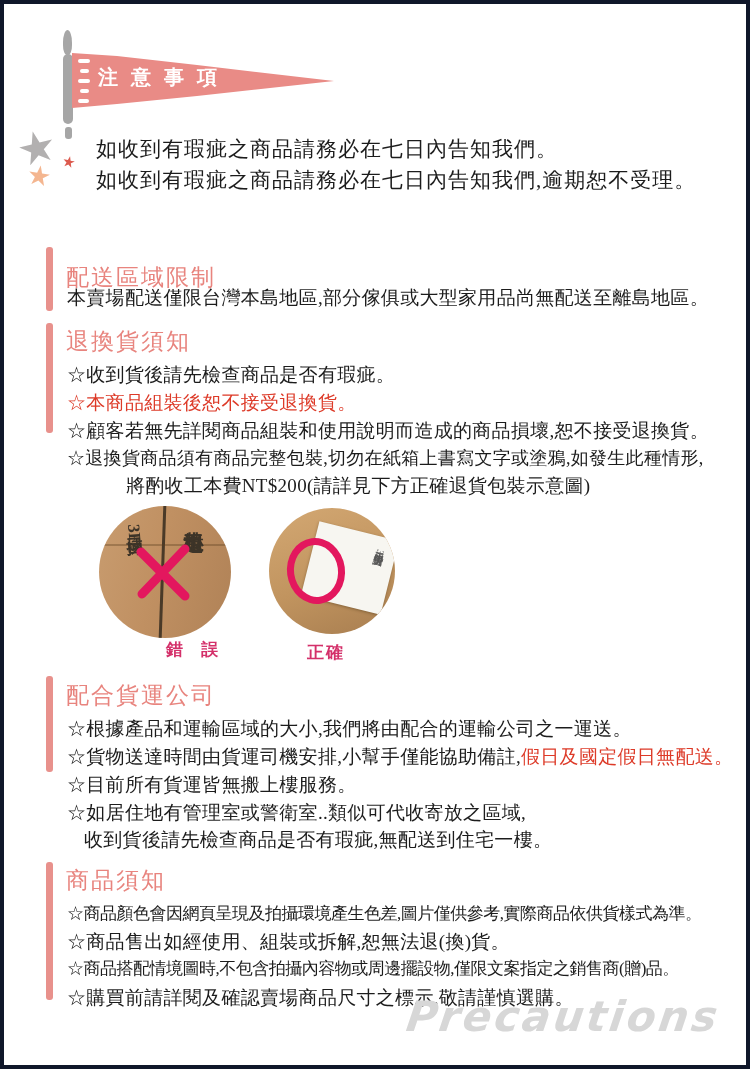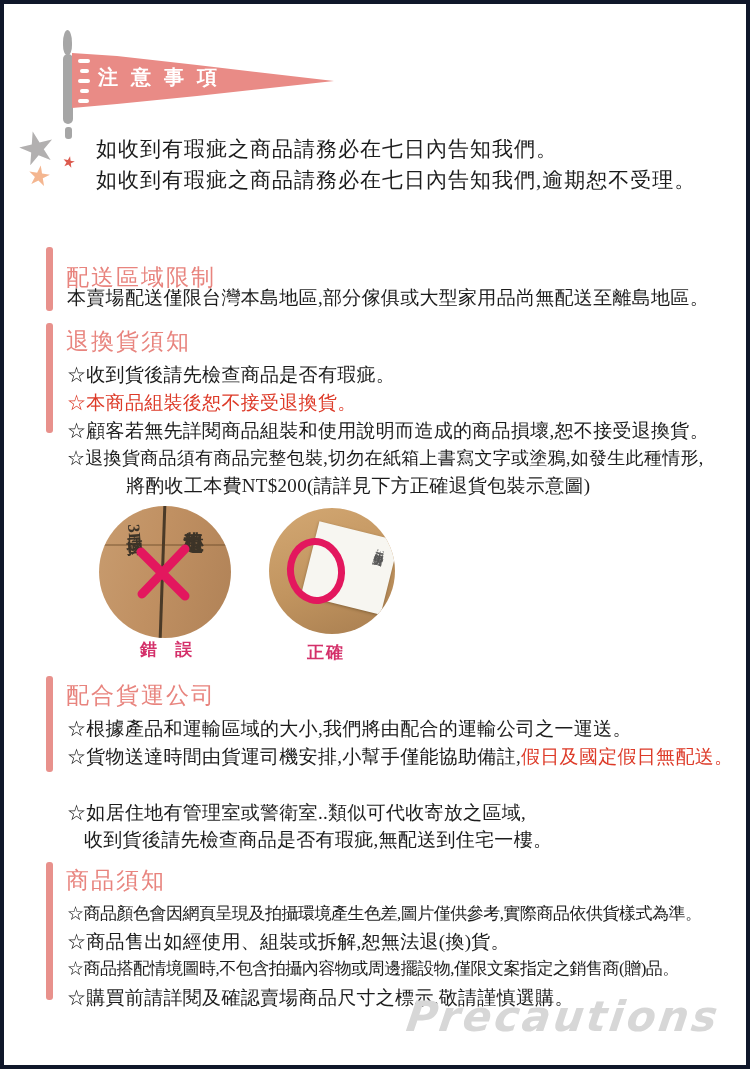--- a/index.html
+++ b/index.html
@@ -94,36 +94,37 @@
 
   <div class="abs photo photo-wrong">
     <div class="seam"></div>
     <div class="crease"></div>
     <div class="hw hw-left">已揀3F3</div>
     <div class="hw hw-right">黃小姐退</div>
     <svg class="xmark" width="64" height="64" viewBox="0 0 64 64">
       <path d="M10 12 L54 56 M54 9 L11 54" stroke="#e3175e" stroke-width="9" stroke-linecap="round" fill="none"></path>
     </svg>
   </div>
-  <div class="abs photo-label nowrap" style="left:136px;top:634px;letter-spacing:7px;text-align:center;">錯 誤</div>
+  <div class="abs photo-label nowrap" style="left:162px;top:634px;letter-spacing:7px;text-align:center;">錯 誤</div>
 
   <div class="abs photo photo-correct">
     <div class="paper">
       <div class="note-text">王小姐 退貨說明 3F5</div>
     </div>
     <div class="omark"></div>
   </div>
   <div class="abs photo-label nowrap" style="left:303px;top:637px;letter-spacing:2px;">正確</div>
 
   <div class="abs sec-bar" style="top:672px;height:96px;"></div>
   <div class="abs sec-title nowrap" style="top:676px;">配合貨運公司</div>
   <div class="abs line nowrap" style="top:712px;">☆根據產品和運輸區域的大小,我們將由配合的運輸公司之一運送。</div>
   <div class="abs line nowrap" style="top:740px;">
     <span>☆貨物送達時間由貨運司機安排,小幫手僅能協助備註,</span><span class="red">假日及國定假日無配送。</span>
   </div>
+  <div class="abs line nowrap" style="top:768px;">☆目前所有貨運皆無搬上樓服務。</div>
   <div class="abs line nowrap" style="top:796px;">☆如居住地有管理室或警衛室..類似可代收寄放之區域,</div>
   <div class="abs line nowrap" style="top:823px;left:80px;">收到貨後請先檢查商品是否有瑕疵,無配送到住宅一樓。</div>
 
   <div class="abs sec-bar" style="top:858px;height:138px;"></div>
   <div class="abs sec-title nowrap" style="top:861px;">商品須知</div>
   <div class="abs line nowrap long" style="top:898px;">☆商品顏色會因網頁呈現及拍攝環境產生色差,圖片僅供參考,實際商品依供貨樣式為準。</div>
   <div class="abs line nowrap" style="top:925px;">☆商品售出如經使用、組裝或拆解,恕無法退(換)貨。</div>
   <div class="abs line nowrap long" style="top:953px;">☆商品搭配情境圖時,不包含拍攝內容物或周邊擺設物,僅限文案指定之銷售商(贈)品。</div>
   <div class="abs line nowrap" style="top:981px;">☆購買前請詳閱及確認賣場商品尺寸之標示,敬請謹慎選購。</div>
 

